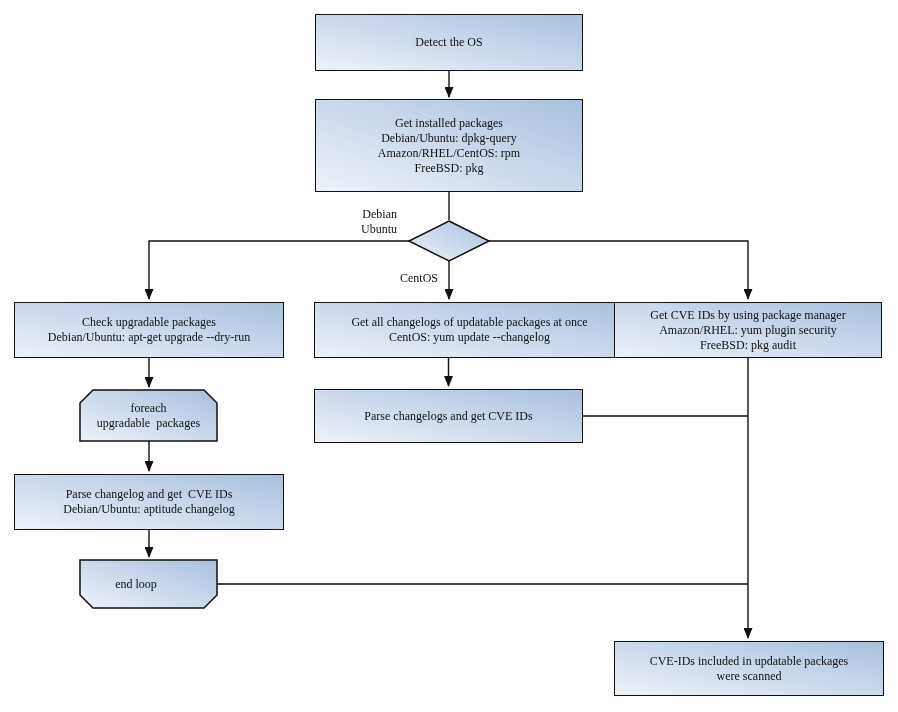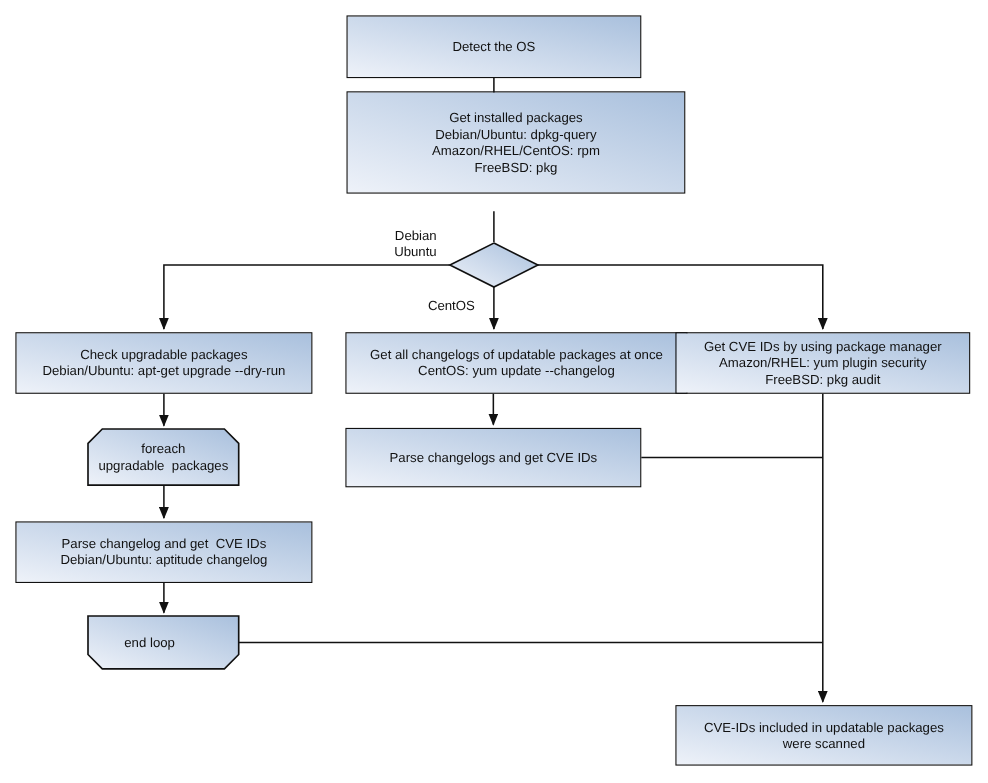--- a/index.html
+++ b/index.html
@@ -8,21 +8,21 @@
     --border:#111111;
     --connector:#111111;
     --text:#111111;
     --bg:#ffffff;
   }
   html,body{margin:0;padding:0;}
   .canvas{
     position:relative;
     width:898px;height:712px;
     background:var(--bg);
-    font-family:Liberation Sans, sans-serif;
+    font-family:Liberation Serif, serif;
     overflow:hidden;
   }
   .edges{position:absolute;left:0;top:0;width:898px;height:712px;}
   .node{
     position:absolute;
     display:flex;align-items:center;justify-content:center;
     box-sizing:border-box;
   }
   .rect{
     background:linear-gradient(to top right,var(--grad-light),var(--grad-dark));
@@ -79,21 +79,21 @@
       <polygon points="449,221 489,241 449,261 409,241"></polygon>
       <polygon points="93,390 204,390 217,403 217,441 80,441 80,403"></polygon>
       <polygon points="80,560 217,560 217,595 204,608 93,608 80,595"></polygon>
     </g>
   </svg>
 
   <div class="node rect" style="left:315px;top:14px;width:268px;height:57px;">
     <span class="txt">Detect the OS</span>
   </div>
 
-  <div class="node rect" style="left:315px;top:83px;width:308px;height:93px;">
+  <div class="node rect" style="left:315px;top:99px;width:268px;height:93px;">
     <span class="txt">Get installed packages
 Debian/Ubuntu: dpkg-query
 Amazon/RHEL/CentOS: rpm
 FreeBSD: pkg</span>
   </div>
 
   <div class="node" style="left:80px;top:390px;width:137px;height:51px;">
     <span class="txt">foreach
 upgradable  packages</span>
   </div>
@@ -129,15 +129,15 @@
 
   <div class="node rect" style="left:614px;top:641px;width:270px;height:55px;">
     <span class="txt">CVE-IDs included in updatable packages
 were scanned</span>
   </div>
 
   <div class="edge-label align-right" style="left:327px;top:207px;width:70px;">Debian
 Ubuntu</div>
 
 
-  <div class="edge-label" style="left:389px;top:271px;width:48px;">CentOS</div>
+  <div class="edge-label" style="left:400px;top:271px;width:48px;">CentOS</div>
 
 </div>
 
 </body></html>

